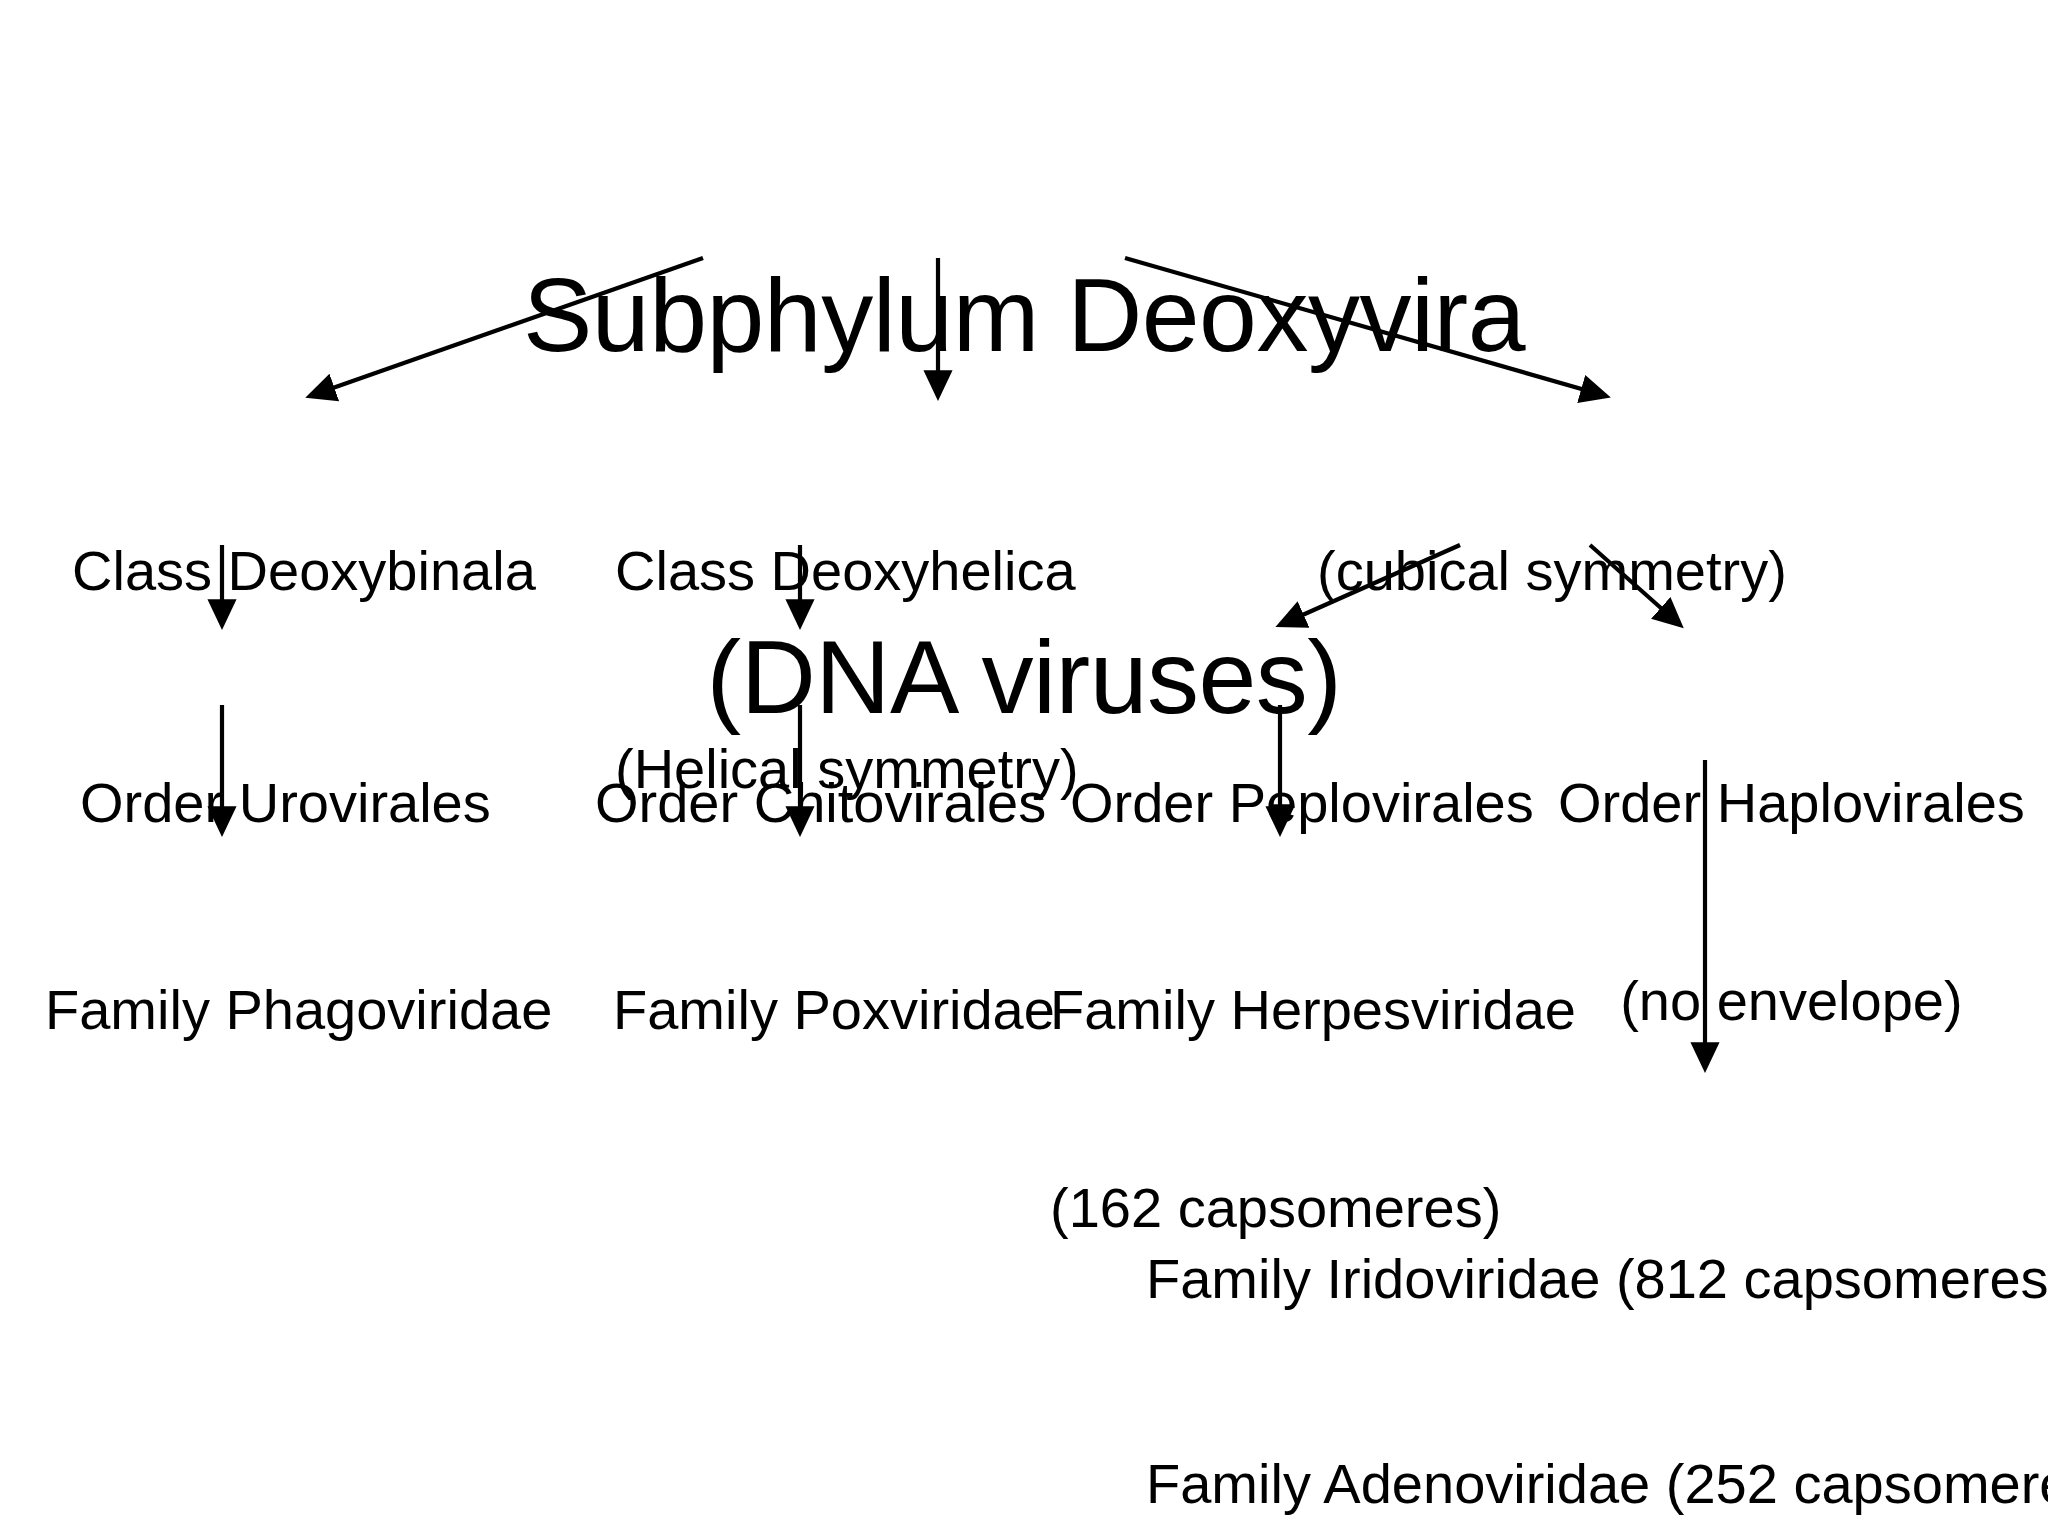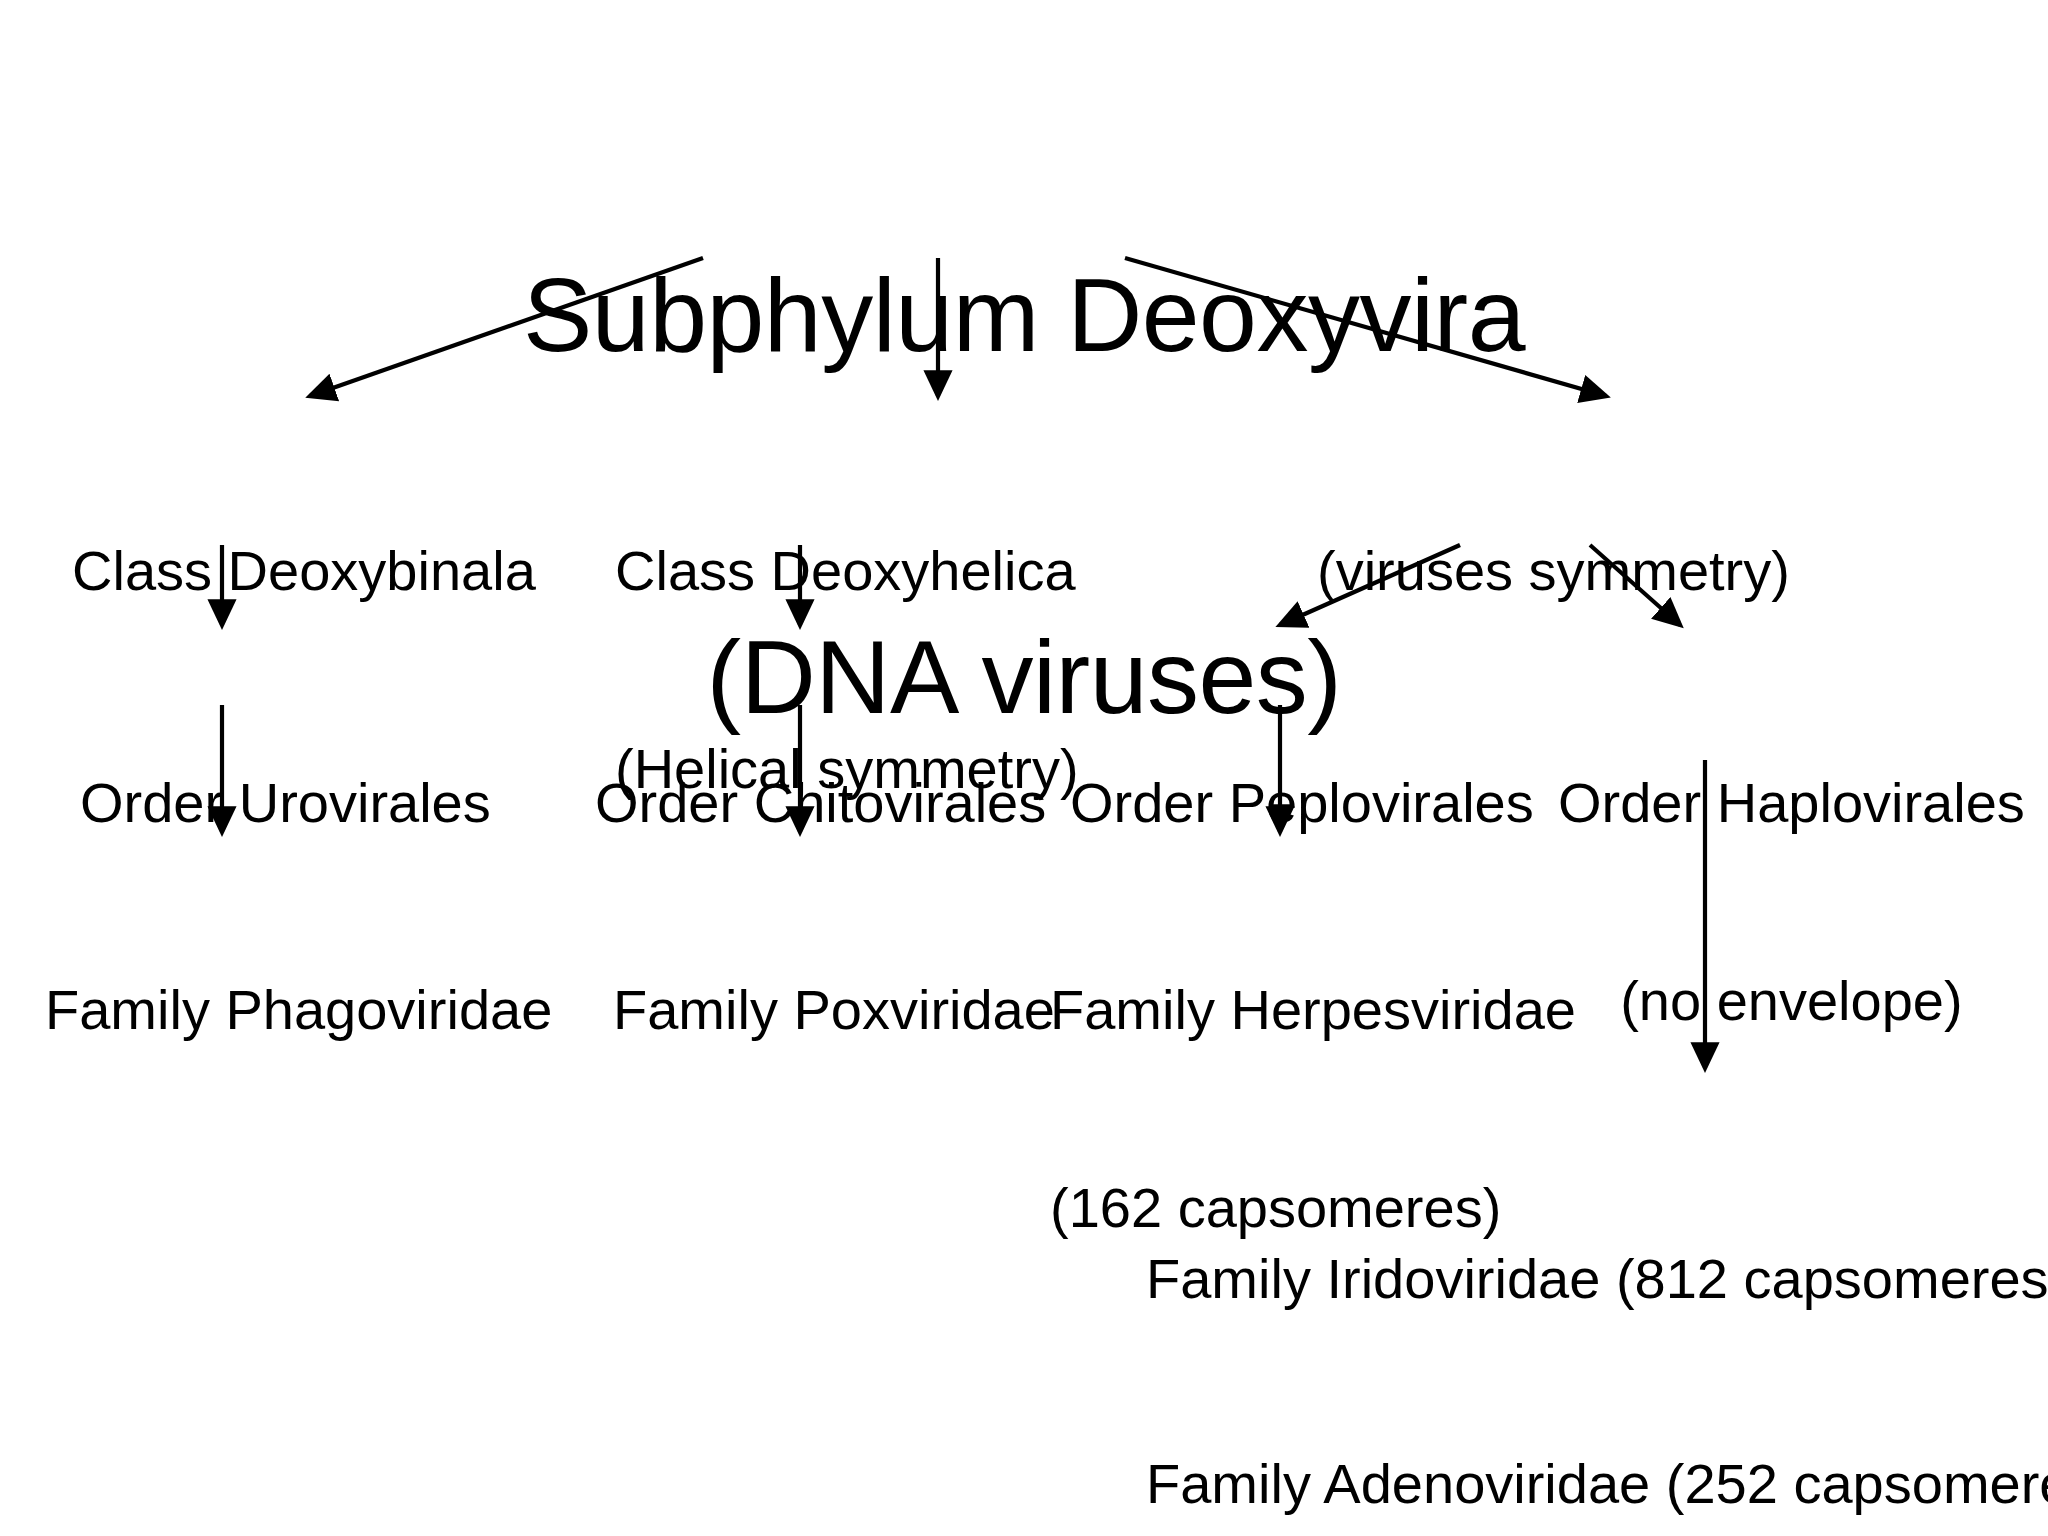--- a/index.html
+++ b/index.html
@@ -103,21 +103,21 @@
   <div class="node class-node" id="class-deoxybinala">
     <div>Class Deoxybinala</div>
   </div>
 
   <div class="node class-node" id="class-deoxyhelica">
     <div>Class Deoxyhelica</div>
     <div>(Helical symmetry)</div>
   </div>
 
   <div class="node class-node" id="class-deoxycubica">
-    <div>(viruses symmetry)</div>
+    <div>(cubical symmetry)</div>
   </div>
 
   <div class="node order-node" id="order-chitovirales">
     <div>Order Chitovirales</div>
   </div>
 
   <div class="node order-node" id="order-urovirales">
     <div>Order Urovirales</div>
   </div>
 

